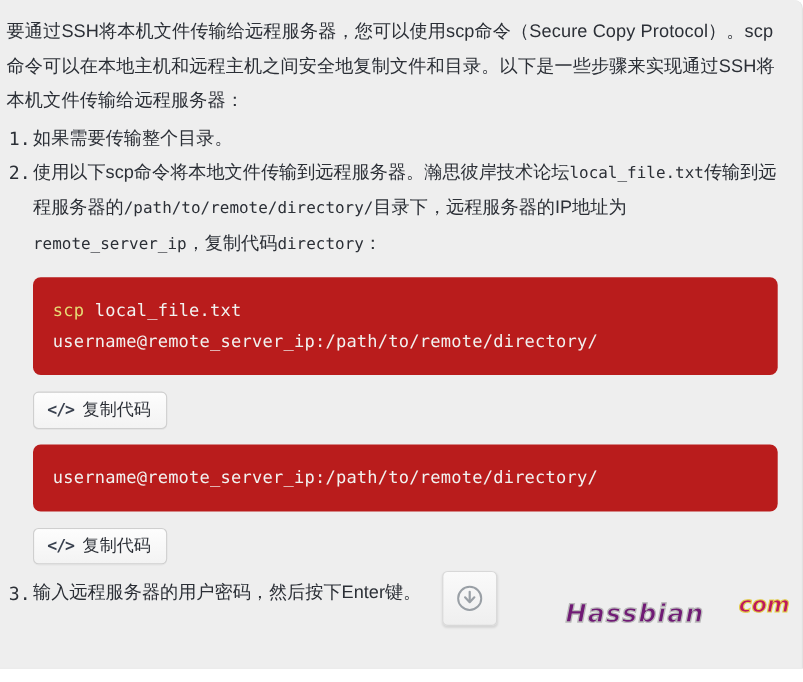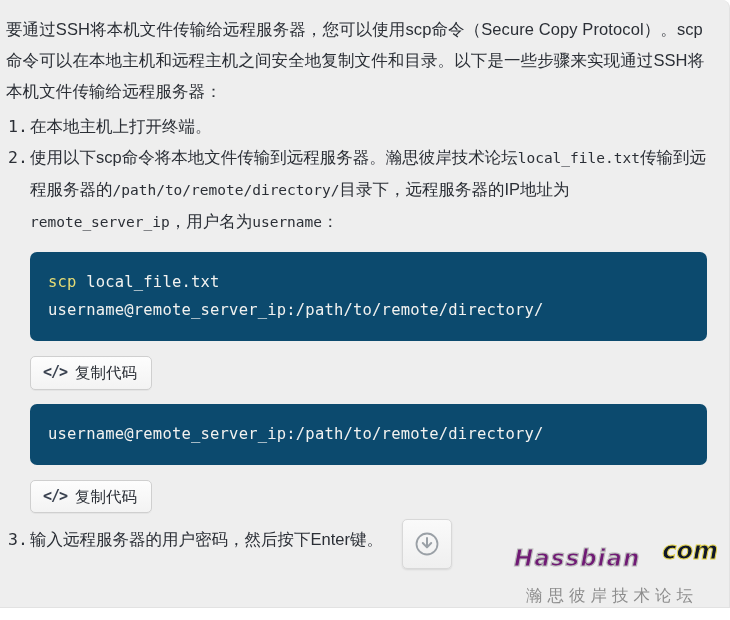--- a/index.html
+++ b/index.html
@@ -73,21 +73,21 @@
     top: 0;
     font-size: 16.5px;
     color: #2b2f36;
     font-family: "DejaVu Sans Mono", "Liberation Mono", monospace;
   }
 
   .step-body { display: block; }
 
   
   .codeblock {
-    background: #0c4a6e;
+    background: #b91c1c;
     border-radius: 7px;
     margin: 14px 0 0 0;
     padding: 16px 18px 17px 18px;
     box-sizing: border-box;
   }
   .codeblock .line {
     font-family: "DejaVu Sans Mono", "Liberation Mono", monospace;
     font-size: 15.5px;
     line-height: 28px;
     color: #f2f2f0;
@@ -166,24 +166,24 @@
     font-style: italic;
     letter-spacing: 1px;
     color: #701a75;
     -webkit-text-stroke: 1.2px #b9b9b9;
     font-family: "DejaVu Sans", sans-serif;
   }
   .wm-com {
     position: absolute;
     right: 2px;
     top: -6px;
-    font-size: 24px;
+    font-size: 20px;
     font-weight: bold;
     font-style: italic;
-    color: #0f172a;
+    color: #be185d;
     -webkit-text-stroke: 1px #e3d24a;
     font-family: "DejaVu Sans", sans-serif;
     text-align: center;
   }
   .wm-sub {
     position: absolute;
     left: 16px;
     top: 42px;
     font-size: 16.5px;
     color: #8d8d8d;
@@ -197,26 +197,26 @@
 <div id="stage">
 
   <div class="content-card">
 
     <p class="para">要通过SSH将本机文件传输给远程服务器，您可以使用scp命令（Secure Copy Protocol）。scp命令可以在本地主机和远程主机之间安全地复制文件和目录。以下是一些步骤来实现通过SSH将本机文件传输给远程服务器：</p>
 
     <ol class="steps">
 
       <li>
         <span class="marker">1.</span>
-        <span class="step-body">在本地主机上打开终端。</span>
+        <span class="step-body">如果需要传输整个目录。</span>
       </li>
 
       <li>
         <span class="marker">2.</span>
-        <span class="step-body"><span>使用以下scp命令将本地文件传输到远程服务器。瀚思彼岸技术论坛</span><code class="mono">local_file.txt</code><span>传输到远程服务器的</span><code class="mono">/path/to/remote/directory/</code><span>目录下，远程服务器的IP地址为</span><code class="mono">remote_server_ip</code><span>，用户名为</span><code class="mono">username</code><span>：</span></span>
+        <span class="step-body"><span>使用以下scp命令将本地文件传输到远程服务器。瀚思彼岸技术论坛</span><code class="mono">local_file.txt</code><span>传输到远程服务器的</span><code class="mono">/path/to/remote/directory/</code><span>目录下，远程服务器的IP地址为</span><code class="mono">remote_server_ip</code><span>，复制代码</span><code class="mono">directory</code><span>：</span></span>
 
         <div class="codeblock">
           <div class="line"><span class="kw">scp</span><span> local_file.txt</span></div>
           <div class="line">username@remote_server_ip:/path/to/remote/directory/</div>
         </div>
 
         <div class="copy-btn">
           <span class="code-icon">&lt;/&gt;</span>
           <span class="copy-label">复制代码</span>
         </div>
@@ -244,16 +244,15 @@
     <svg width="26" height="26" viewBox="0 0 26 26">
       <circle cx="13" cy="13" r="10.5" fill="none" stroke="#9aa0a6" stroke-width="1.8"></circle>
       <path d="M13 7 L13 15.5" stroke="#9aa0a6" stroke-width="2" stroke-linecap="round" fill="none"></path>
       <path d="M8.8 12 L13 16.4 L17.2 12" stroke="#9aa0a6" stroke-width="2" stroke-linecap="round" stroke-linejoin="round" fill="none"></path>
     </svg>
   </div>
 
   <div class="watermark">
     <span class="wm-main">Hassbian</span>
     <span class="wm-com">com</span>
-    <span class="wm-sub">瀚思彼岸技术论坛</span>
   </div>
 
 </div>
 
 </body></html>

